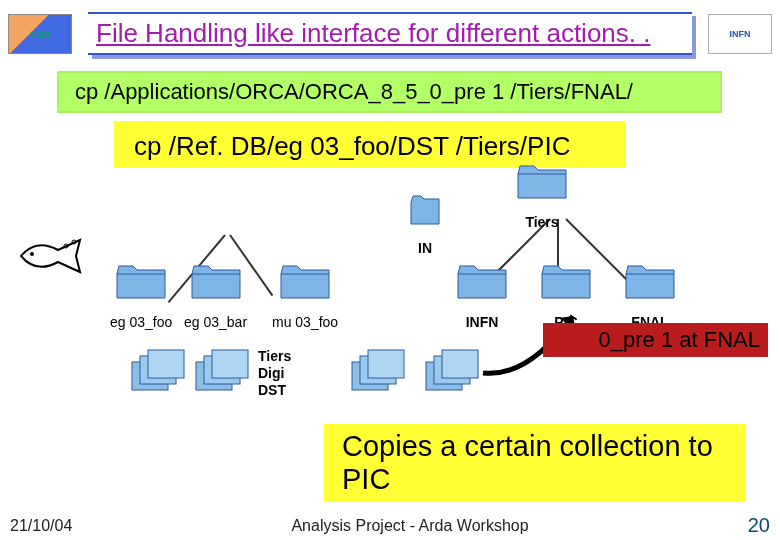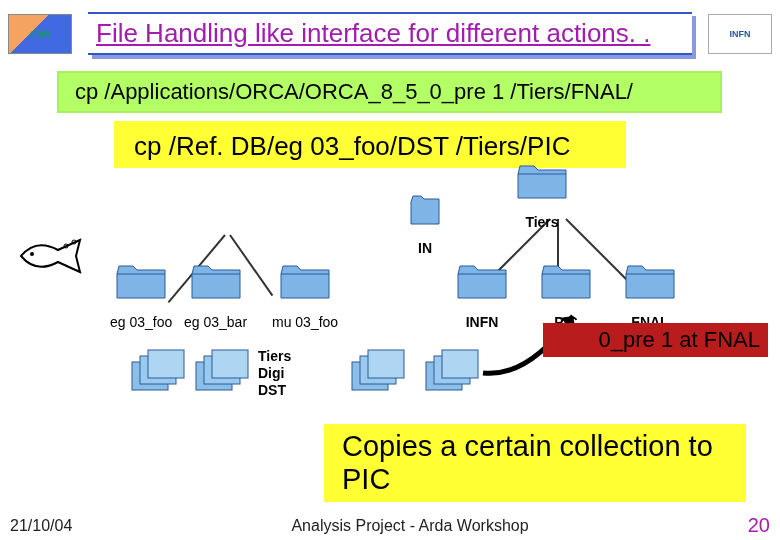--- a/index.html
+++ b/index.html
@@ -140,21 +140,21 @@
   .footer {
     display: flex;
     justify-content: flex-end;
     align-items: center;
     padding: 6px 10px 4px 10px;
     font-family: "Comic Sans MS", cursive, sans-serif;
     font-size: 16px;
   }
   .footer-left { color: #222; }
   .footer-center { color: #222; flex: 1; text-align: center; }
-  .footer-right { color: #a21caf; font-size: 20px; }
+  .footer-right { color: #0c4a6e; font-size: 20px; }
   .conn-line {
     position: absolute;
     height: 2px;
     background: #333;
     transform-origin: left center;
   }
 </style>
 </head>
 <body>
 

